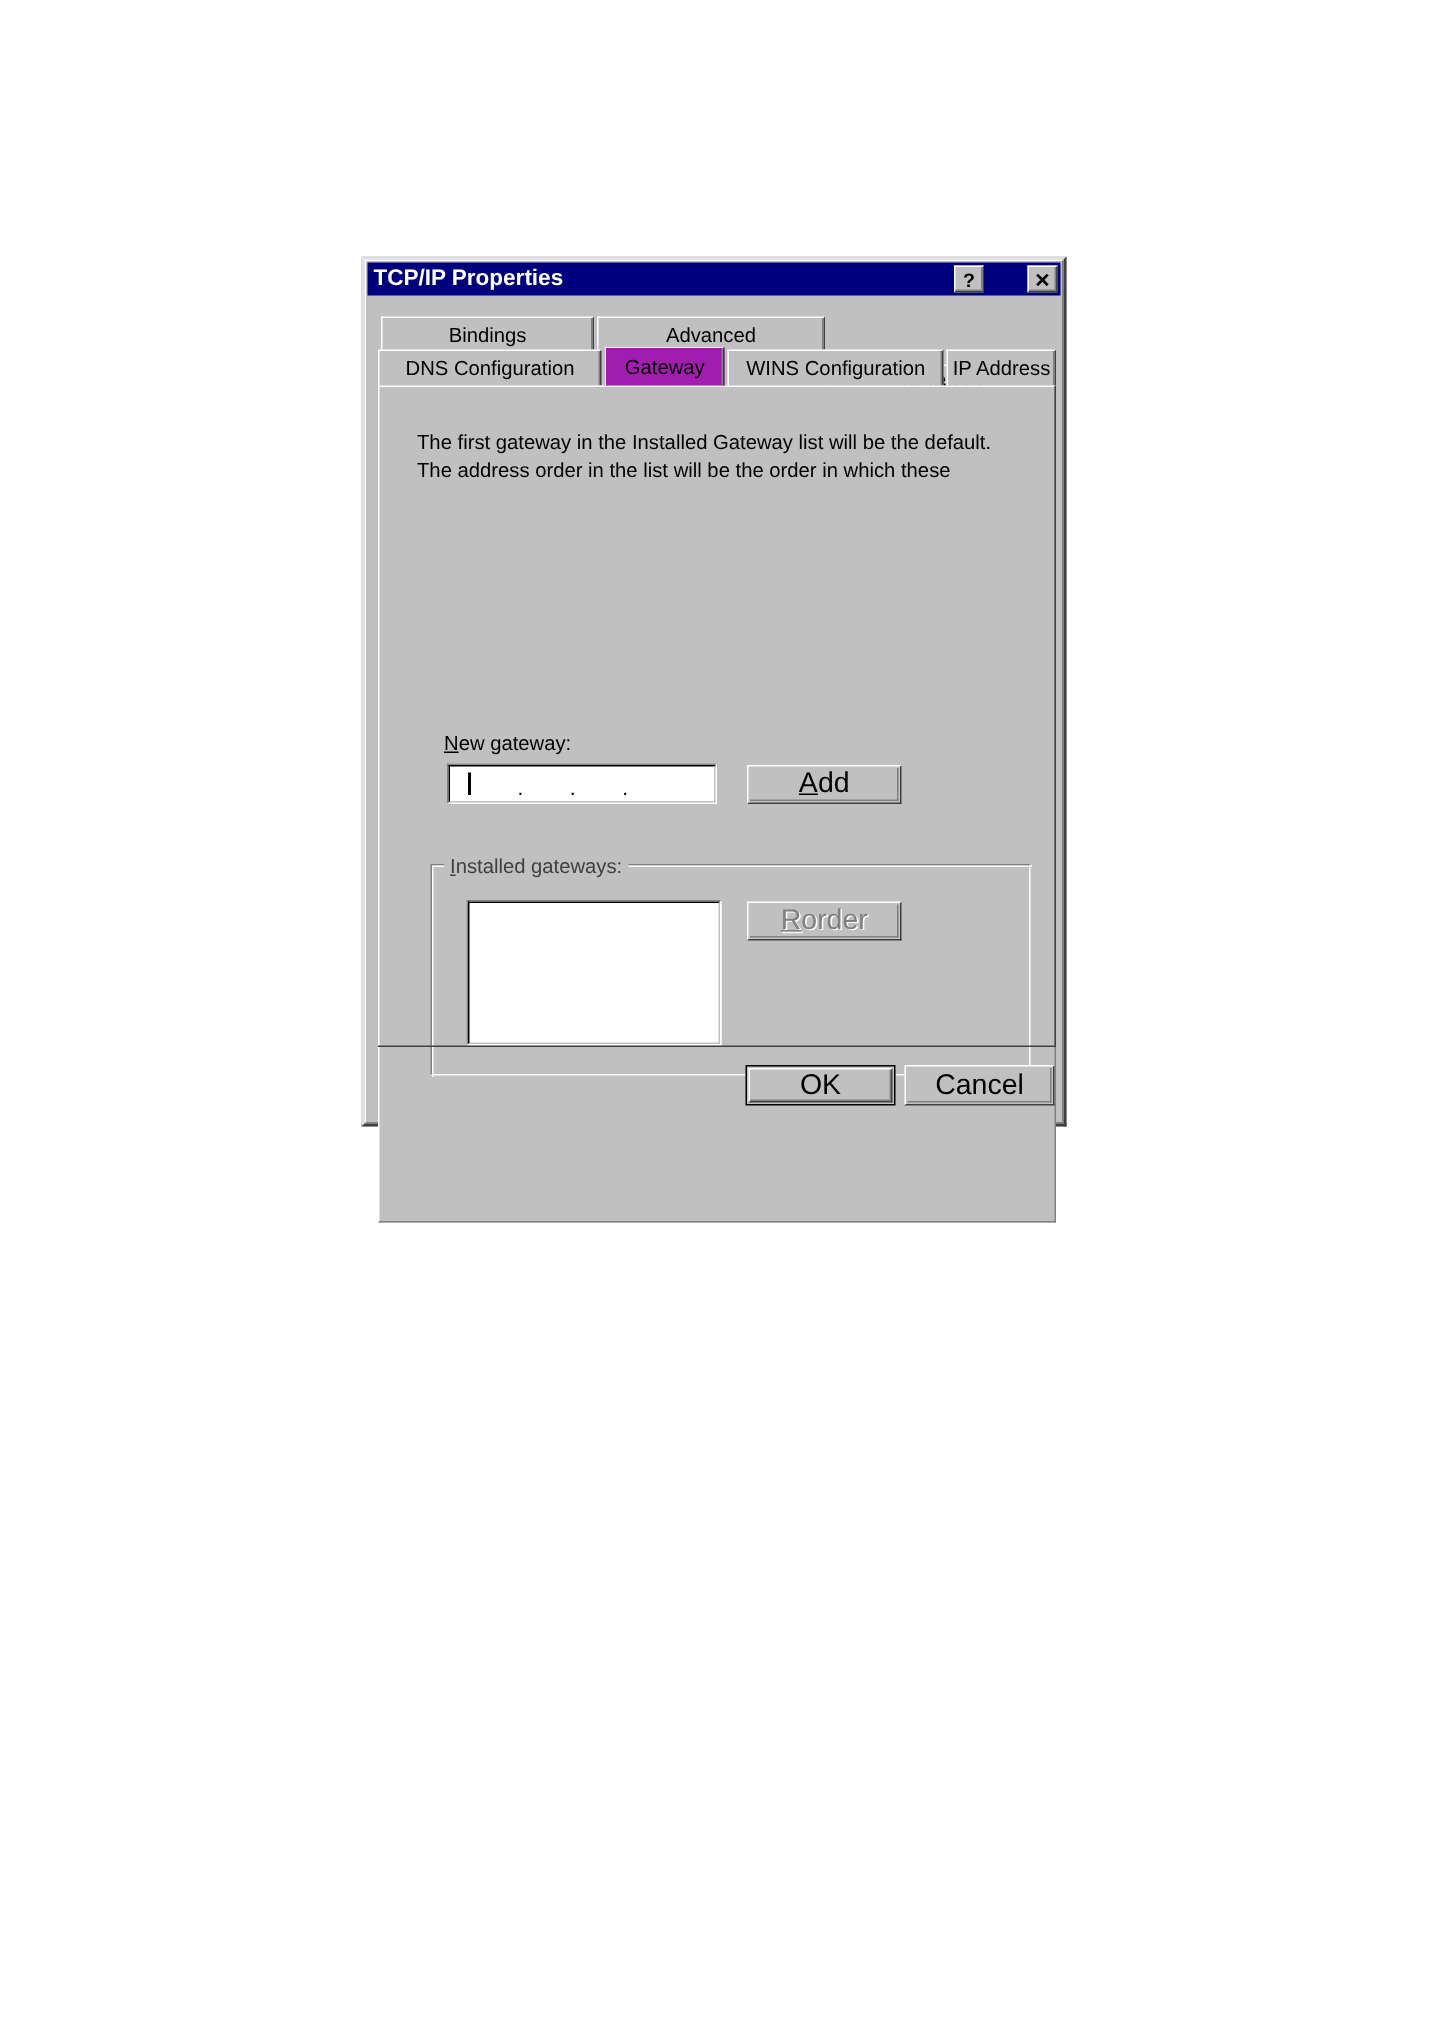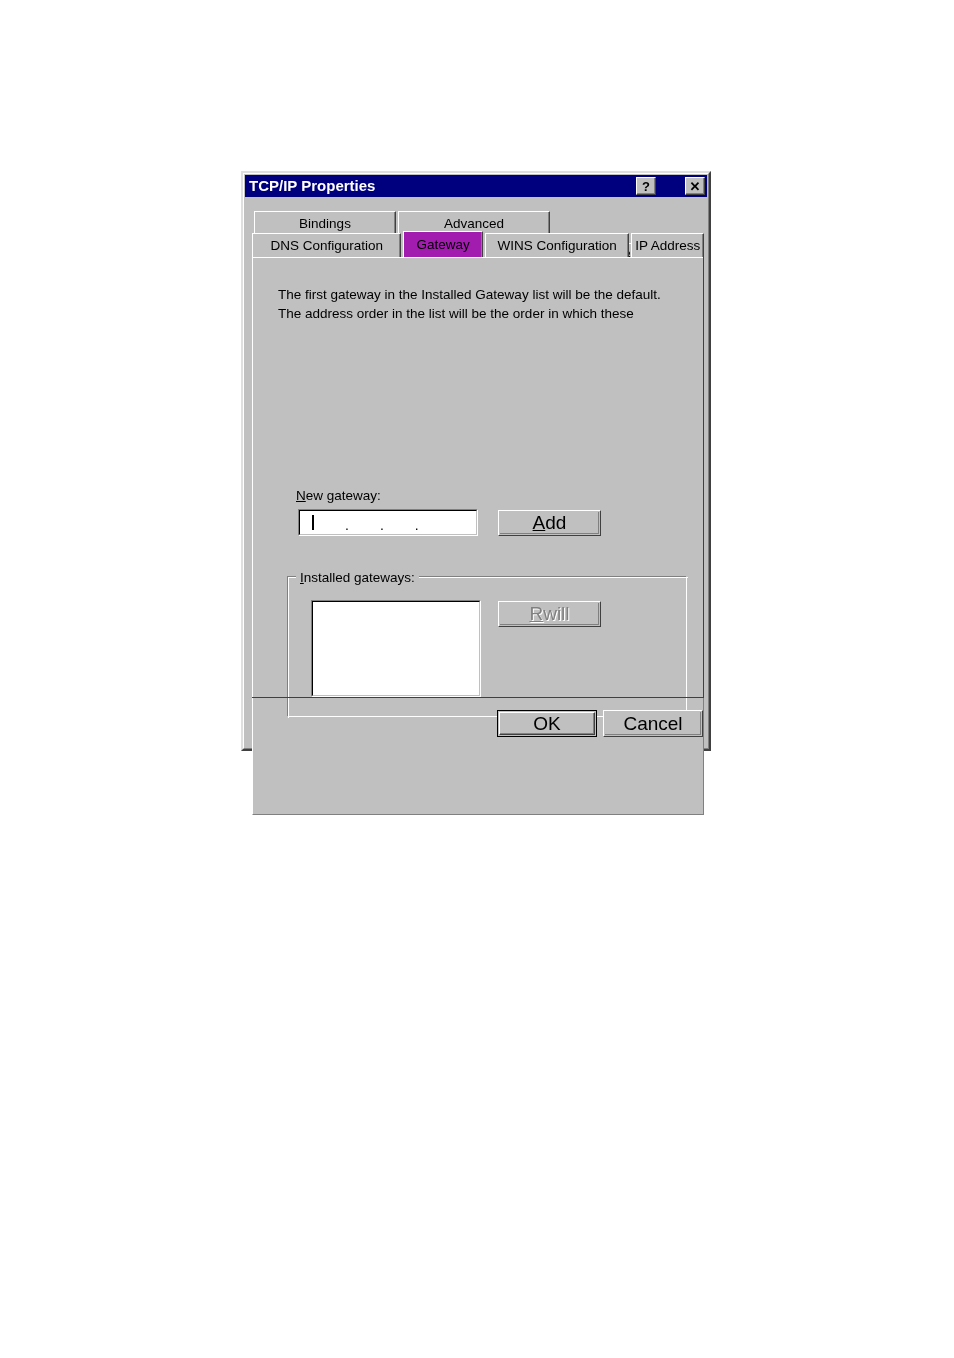--- a/index.html
+++ b/index.html
@@ -272,21 +272,21 @@
     border-left: 1px solid #ffffff;
     pointer-events: none;
   }
   #groupbox-label {
     position: absolute;
     left: 9px;
     top: 0px;
     background: #c0c0c0;
     padding: 0 4px;
     font-size: 13.5px;
-    color: #000000;
+    color: #404040;
     z-index: 2;
   }
   #gw-listbox {
     position: absolute;
     left: 24px;
     top: 30px;
     width: 170px;
     height: 97px;
     box-sizing: border-box;
     background: #ffffff;
@@ -448,21 +448,21 @@
     <div id="groupbox">
       <div id="groupbox-frame"></div>
       <div id="groupbox-frame2"></div>
       <div id="groupbox-label"><span class="acc">I</span><span>nstalled gateways:</span></div>
 
       <div id="gw-listbox">
         <div id="gw-listbox-inner"></div>
       </div>
 
       <div class="btn disabled" id="remove-button">
-        <span class="btn-label"><span class="acc">R</span><span>will</span></span>
+        <span class="btn-label"><span class="acc">R</span><span>order</span></span>
       </div>
     </div>
 
   </div>
 
   <div class="btn default-btn" id="ok-button">
     <div class="btn-face"></div>
     <span class="btn-label">OK</span>
   </div>
   <div class="btn" id="cancel-button">

